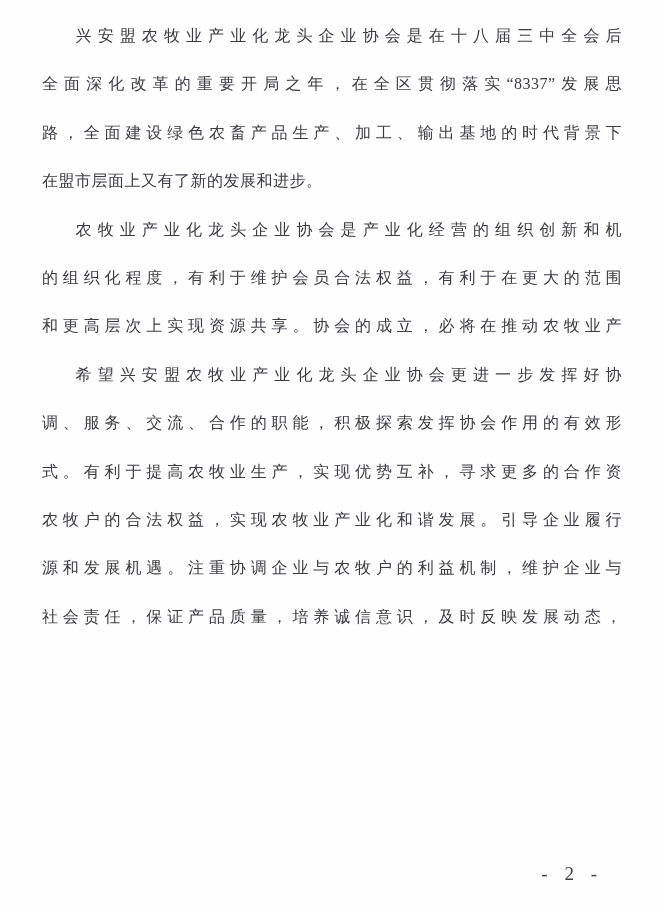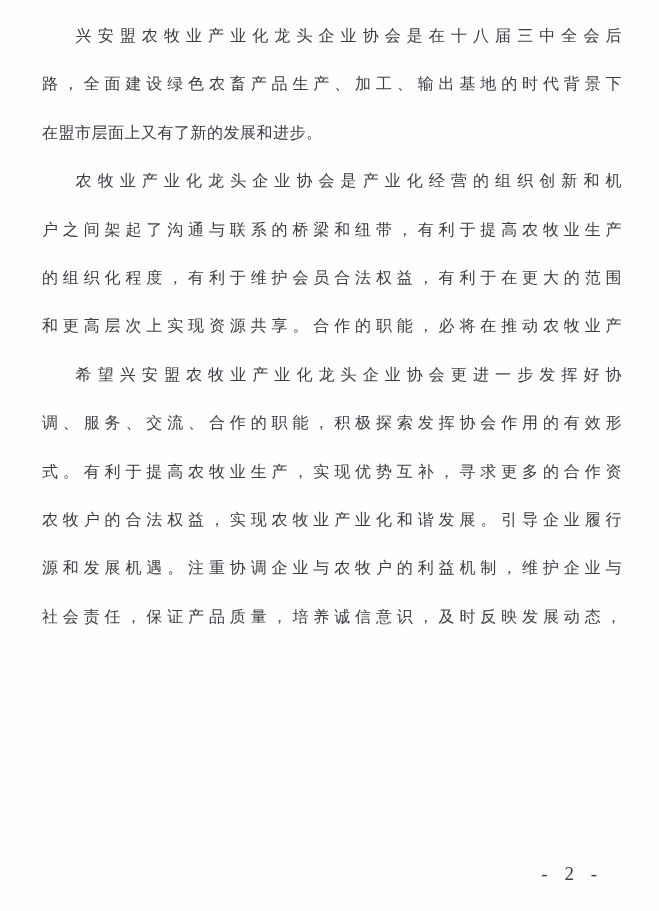--- a/index.html
+++ b/index.html
@@ -56,29 +56,29 @@
 </style>
 </head>
 <body>
 
 <div class="page">
 
   <div class="text-block">
 
     <div>
       <div class="line indent">兴安盟农牧业产业化龙头企业协会是在十八届三中全会后</div>
+      <div class="line">全面深化改革的重要开局之年，在全区贯彻落实“8337”发展思</div>
       <div class="line">路，全面建设绿色农畜产品生产、加工、输出基地的时代背景下</div>
       <div class="line para-end">在盟市层面上又有了新的发展和进步。</div>
     </div>
 
     <div>
       <div class="line indent">农牧业产业化龙头企业协会是产业化经营的组织创新和机</div>
-      <div class="line">户之间架起了沟通与联系的桥梁和纽带，有利于提高农牧业生产</div>
       <div class="line">的组织化程度，有利于维护会员合法权益，有利于在更大的范围</div>
-      <div class="line">和更高层次上实现资源共享。合作的职能，必将在推动农牧业产</div>
+      <div class="line">和更高层次上实现资源共享。协会的成立，必将在推动农牧业产</div>
     </div>
 
     <div>
       <div class="line indent">希望兴安盟农牧业产业化龙头企业协会更进一步发挥好协</div>
       <div class="line">调、服务、交流、合作的职能，积极探索发挥协会作用的有效形</div>
       <div class="line">式。有利于提高农牧业生产，实现优势互补，寻求更多的合作资</div>
       <div class="line">农牧户的合法权益，实现农牧业产业化和谐发展。引导企业履行</div>
       <div class="line">源和发展机遇。注重协调企业与农牧户的利益机制，维护企业与</div>
       <div class="line">社会责任，保证产品质量，培养诚信意识，及时反映发展动态，</div>
     </div>

